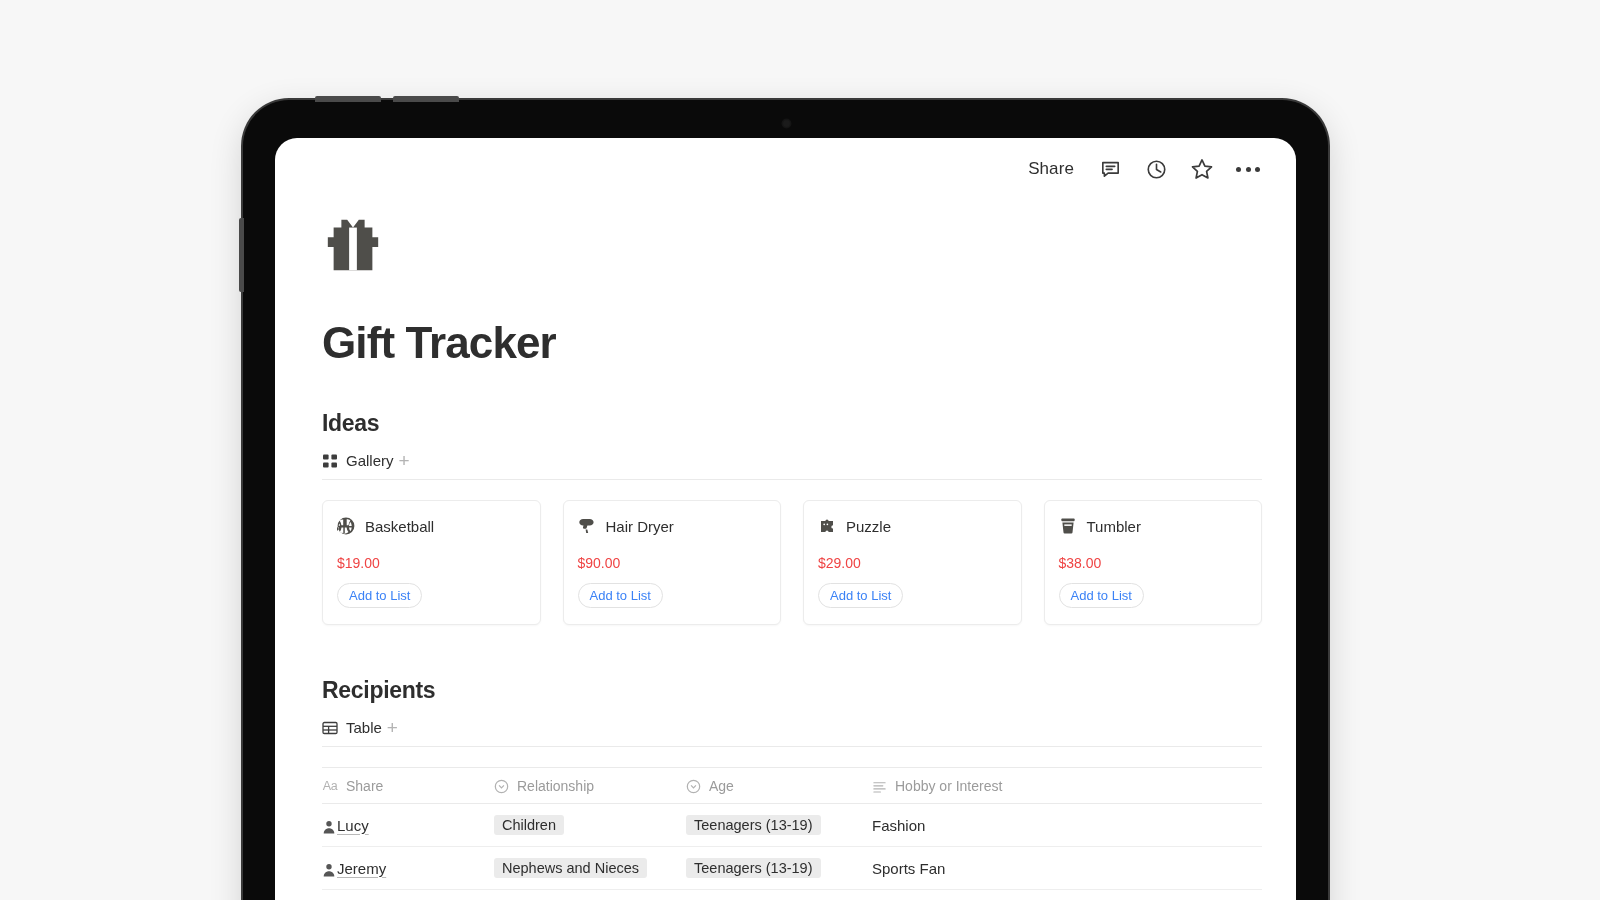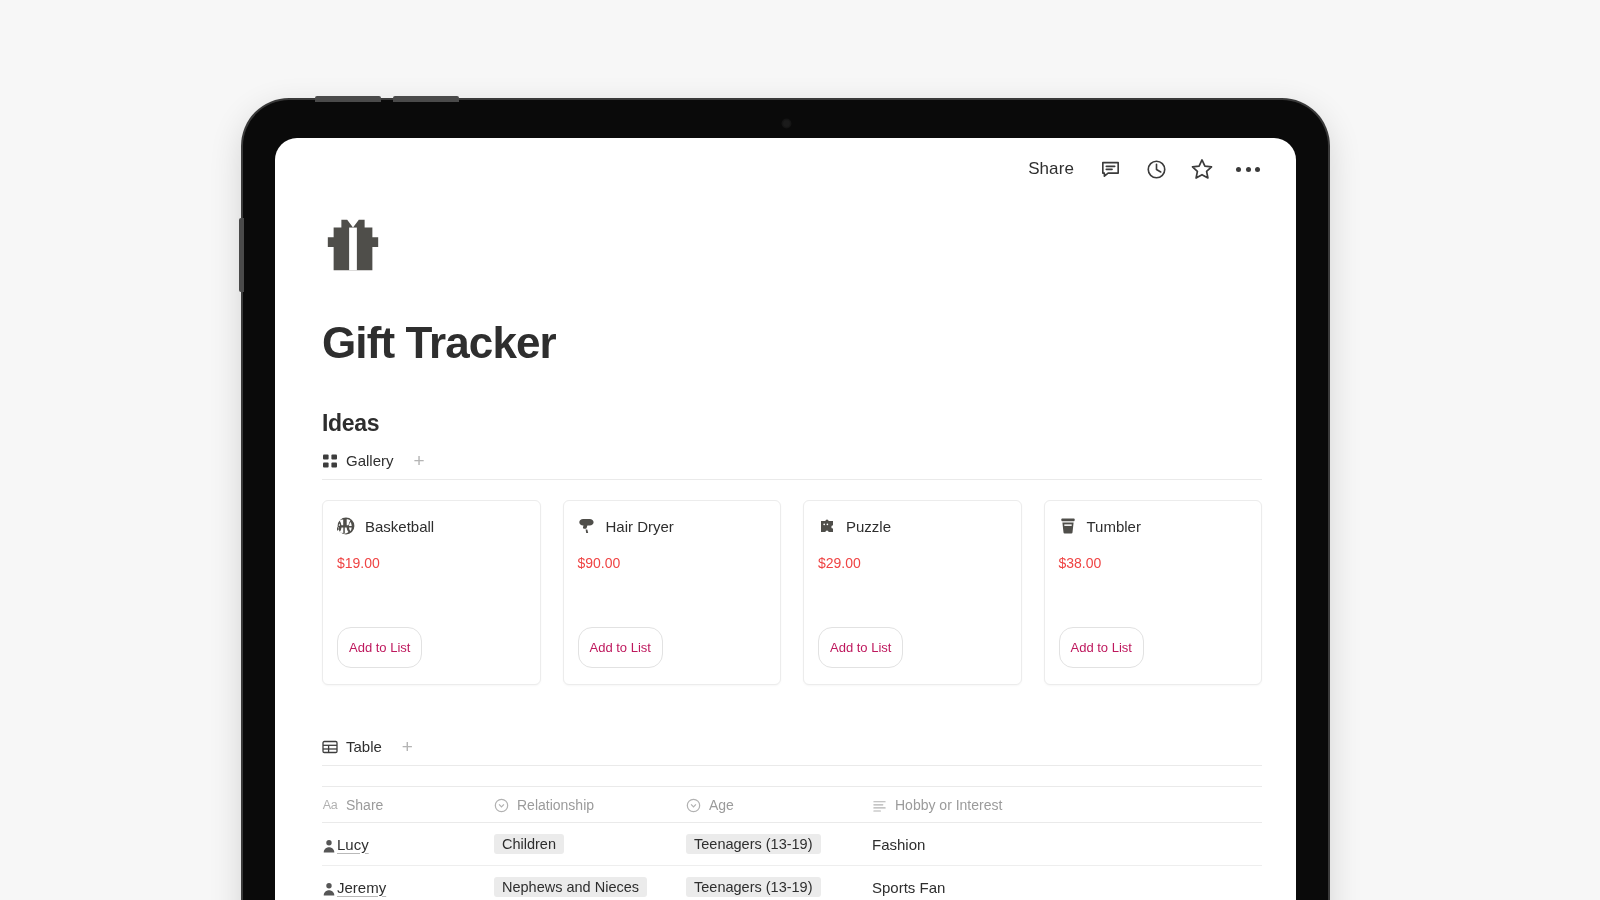--- a/index.html
+++ b/index.html
@@ -88,21 +88,21 @@
   }
 
   .section-heading {
     font-size: 23px; font-weight: 700; color: #2e2e2e;
     letter-spacing: -0.3px;
     margin-bottom: 14px;
   }
 
   
   .viewbar {
-    display: flex; align-items: center; gap: 18px;
+    display: flex; align-items: center; gap: 3px;
     border-bottom: 1px solid #eaeaea;
     padding-bottom: 9px;
     margin-bottom: 20px;
   }
   .view-tab { display: flex; align-items: center; gap: 8px; cursor: pointer; }
   .view-tab .vicon { width: 16px; height: 16px; color: #3d3d3d; display: flex; }
   .view-tab .vlabel { font-size: 15px; color: #2f2f2f; }
   .plus-btn {
     font-size: 19px; color: #b4b4b4; line-height: 1;
     cursor: pointer; padding: 0 2px; font-weight: 300;
@@ -118,25 +118,24 @@
     background: #fff;
     box-shadow: 0 1px 2px rgba(0,0,0,.035);
     min-height: 112px;
   }
   .card-title { display: flex; align-items: center; gap: 10px; margin-bottom: 20px; }
   .card-emoji { width: 18px; height: 18px; color: #4f4e4a; display: flex; }
   .card-name { font-size: 15px; color: #2e2e2e; }
   .card-price { font-size: 14px; color: #ef4444; margin-bottom: 12px; }
   .card-btn {
     display: inline-block;
-    font-size: 13px; color: #be185d;
+    font-size: 13px; color: #3b82f6;
     border: 1px solid #e2e2e2; border-radius: 14px;
-    padding: 12px 11px; background: #fff;
+    padding: 4px 11px; background: #fff;
     cursor: pointer;
-    margin-top: 44px;
   }
 
   
   .table { width: 100%; border-collapse: collapse; }
   .table th {
     text-align: center; font-weight: 400;
     font-size: 14px; color: #9b9b9b;
     padding: 10px 0 9px 0;
     border-top: 1px solid #eaeaea;
     border-bottom: 1px solid #eaeaea;
@@ -293,20 +292,21 @@
                 </svg>
               </span>
               <span class="card-name">Tumbler</span>
             </div>
             <div class="card-price">$38.00</div>
             <div class="card-btn">Add to List</div>
           </div>
 
         </div>
 
+        <div class="section-heading">Recipients</div>
 
         <div class="viewbar">
           <div class="view-tab">
             <span class="vicon">
               <svg width="16" height="16" viewBox="0 0 16 16" fill="none" stroke="currentColor" stroke-width="1.3">
                 <rect x="1" y="2.5" width="14" height="11" rx="1.3"></rect>
                 <line x1="1" y1="6.3" x2="15" y2="6.3"></line>
                 <line x1="1" y1="10" x2="15" y2="10"></line>
                 <line x1="6.6" y1="6.3" x2="6.6" y2="13.5"></line>
               </svg>

